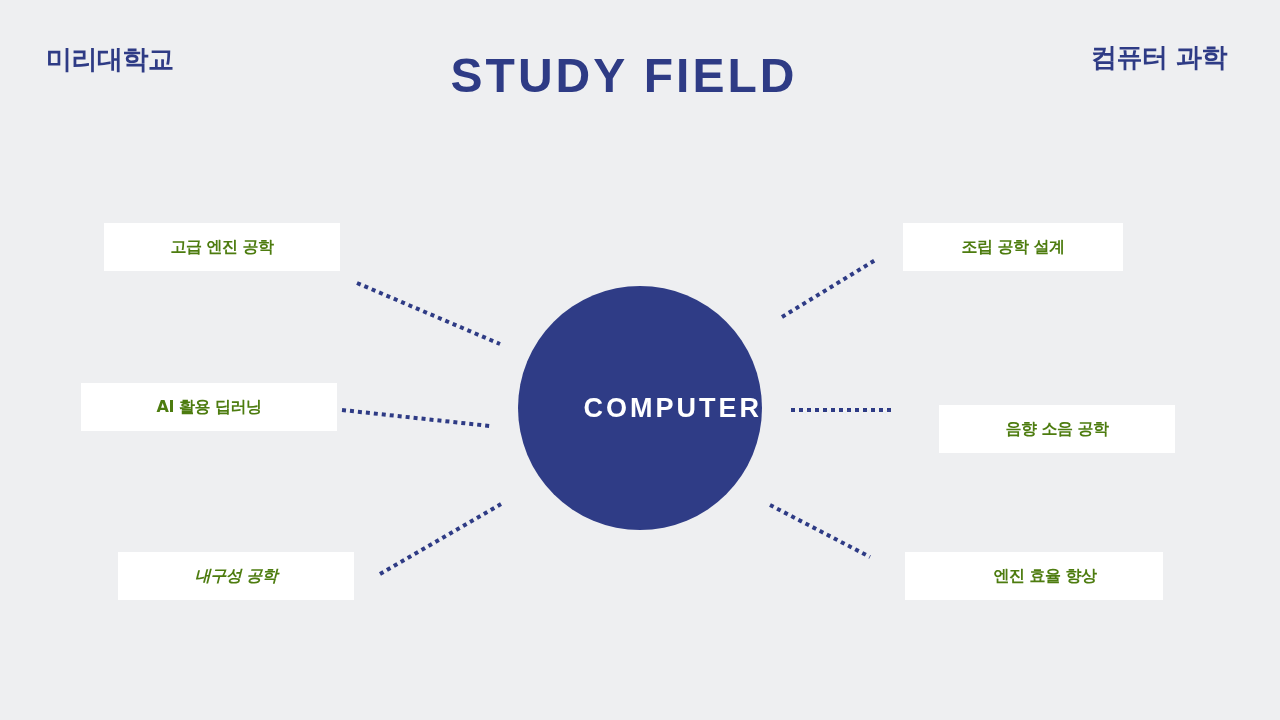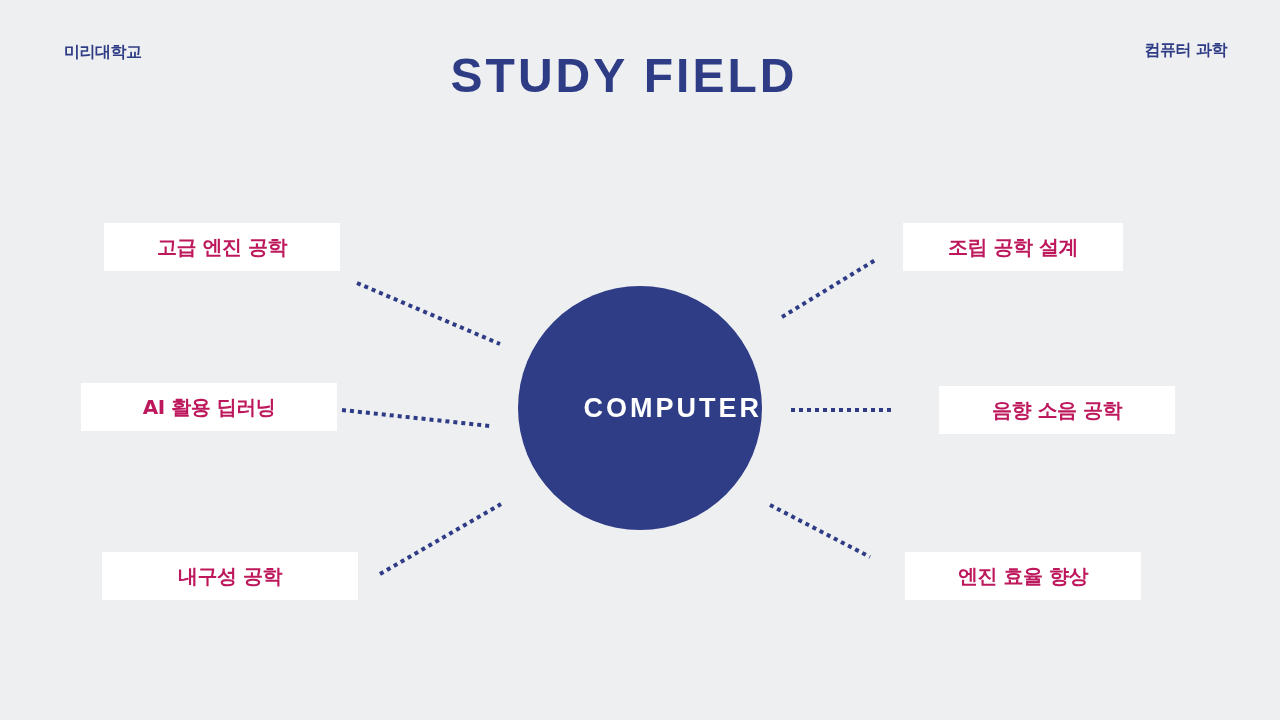--- a/index.html
+++ b/index.html
@@ -4,37 +4,36 @@
 <style>
   html, body { margin: 0; padding: 0; }
   body {
     width: 1280px; height: 720px; overflow: hidden;
     background: #eeeff1;
     font-family: "DejaVu Sans", "Liberation Sans", sans-serif;
     position: relative;
   }
   .corner {
     position: absolute; top: 42px;
-    font-size: 16px; font-weight: bold; color: #2e3b85;
+    font-size: 26px; font-weight: bold; color: #2e3b85;
     letter-spacing: -0.5px;
-    margin-left: 18px;
   }
   #corner-left { left: 46px; }
   #corner-right { right: 53px; top: 40px; }
   #title {
     position: absolute; top: 48px; left: 0; width: 1248px;
     text-align: center;
     font-family: "Liberation Sans", "DejaVu Sans", sans-serif;
     font-weight: bold; font-size: 48px; letter-spacing: 3px;
     color: #2e3b85; line-height: 56px;
   }
   .box {
     position: absolute; background: #ffffff;
     height: 48px; display: flex; align-items: center; justify-content: center;
-    font-size: 20px; font-weight: bold; color: #be185d;
+    font-size: 16px; font-weight: bold; color: #4d7c0f;
     letter-spacing: -0.5px;
   }
   #circle {
     position: absolute; left: 518px; top: 286px;
     width: 244px; height: 244px; border-radius: 50%;
     background: #2f3c86;
     display: flex; flex-direction: column; align-items: flex-end; justify-content: center;
     color: #ffffff;
     font-family: "Liberation Sans", "DejaVu Sans", sans-serif;
     font-weight: bold; font-size: 27px; letter-spacing: 3px; line-height: 36px;
@@ -60,17 +59,17 @@
     <line x1="770" y1="505" x2="870" y2="557"></line>
   </g>
 </svg>
 
 <div id="circle">
   <span>COMPUTER</span>
 </div>
 
 <div class="box" style="left:104px; top:223px; width:236px;">고급 엔진 공학</div>
 <div class="box" style="left:81px; top:383px; width:256px;">AI 활용 딥러닝</div>
-<div class="box" style="left:102px; top:552px; width:256px;">내구성 공학</div>
+<div class="box" style="left:118px; top:552px; width:236px;font-style:italic;">내구성 공학</div>
 
 <div class="box" style="left:903px; top:223px; width:220px;">조립 공학 설계</div>
-<div class="box" style="left:939px; top:386px; width:236px;">음향 소음 공학</div>
-<div class="box" style="left:905px; top:552px; width:236px;">엔진 효율 향상</div>
+<div class="box" style="left:939px; top:405px; width:236px;">음향 소음 공학</div>
+<div class="box" style="left:905px; top:552px; width:236px;padding-left:22px;">엔진 효율 향상</div>
 
 </body></html>

